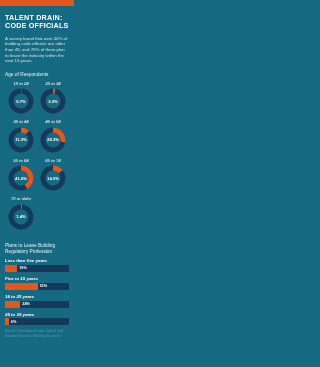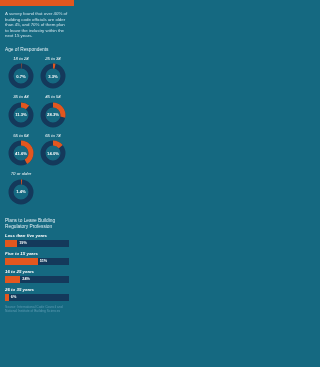--- a/index.html
+++ b/index.html
@@ -69,20 +69,21 @@
 </style>
 </head>
 <body>
 
 <div class="panel">
 
   <div class="accent-bar"></div>
 
   <div class="content">
 
+    <div class="title">TALENT DRAIN: CODE OFFICIALS</div>
     <div class="intro">A survey found that over 40% of building code officials are older than 45, and 70% of them plan to leave the industry within the next 15 years.</div>
 
     <div class="section-label">Age of Respondents</div>
 
     <div class="donut-grid">
 
       <div class="donut-cell">
         <div class="donut-label">18 to 24</div>
         <div class="donut-wrap">
           <div class="donut">

